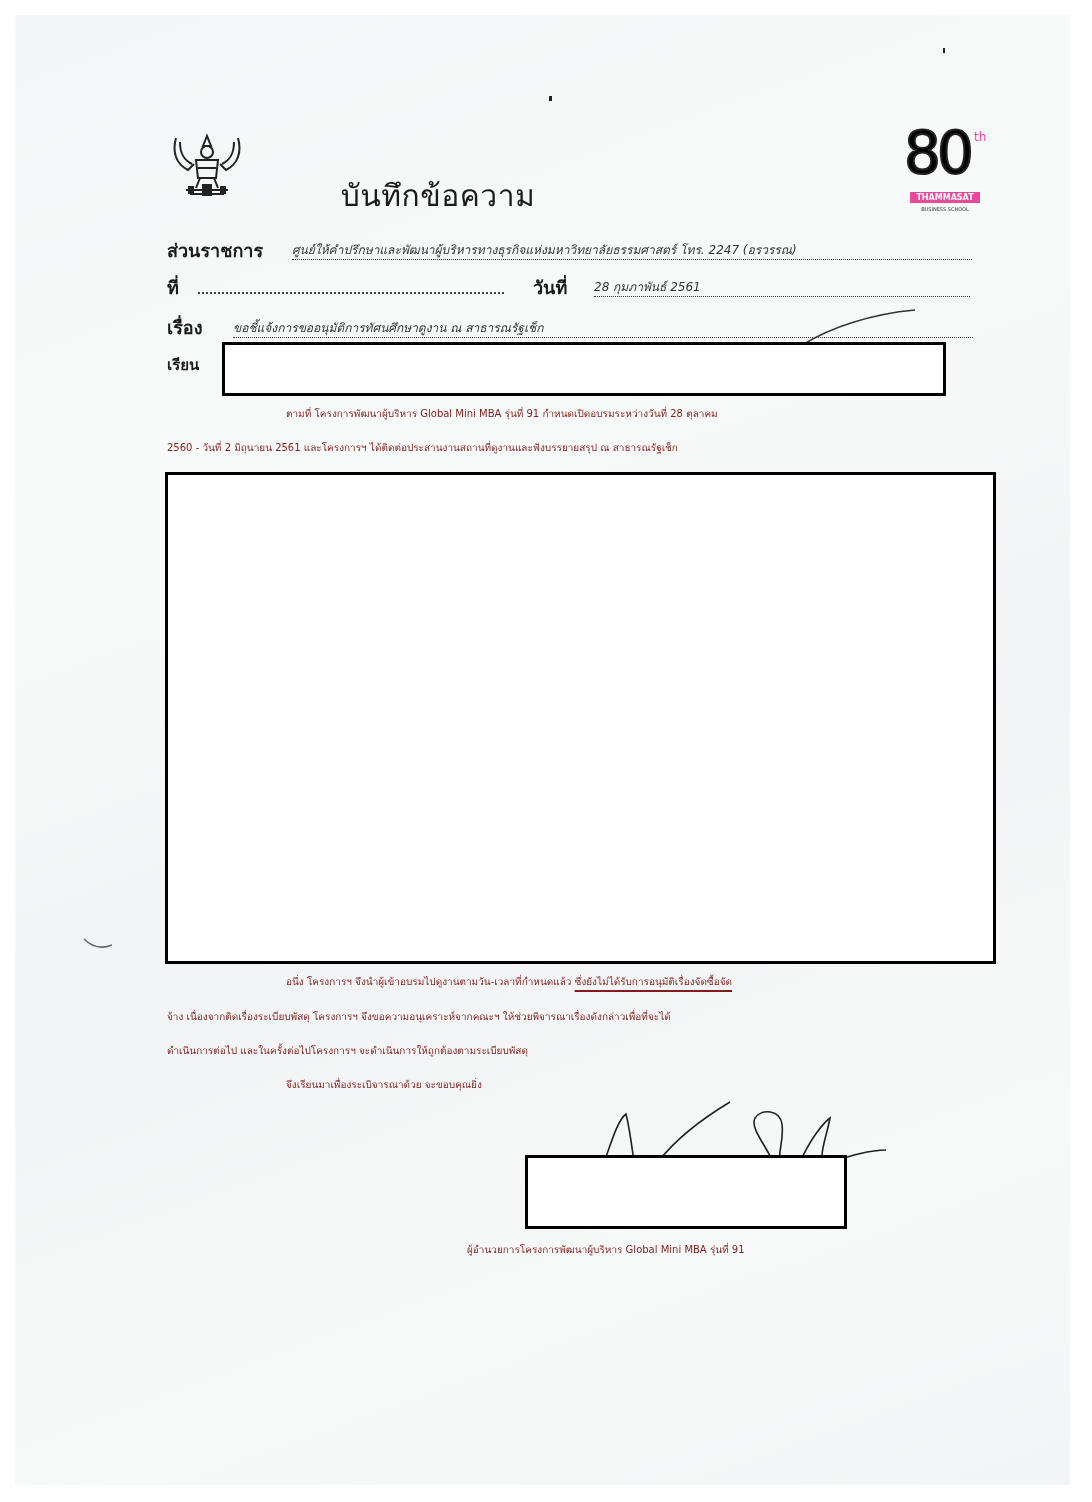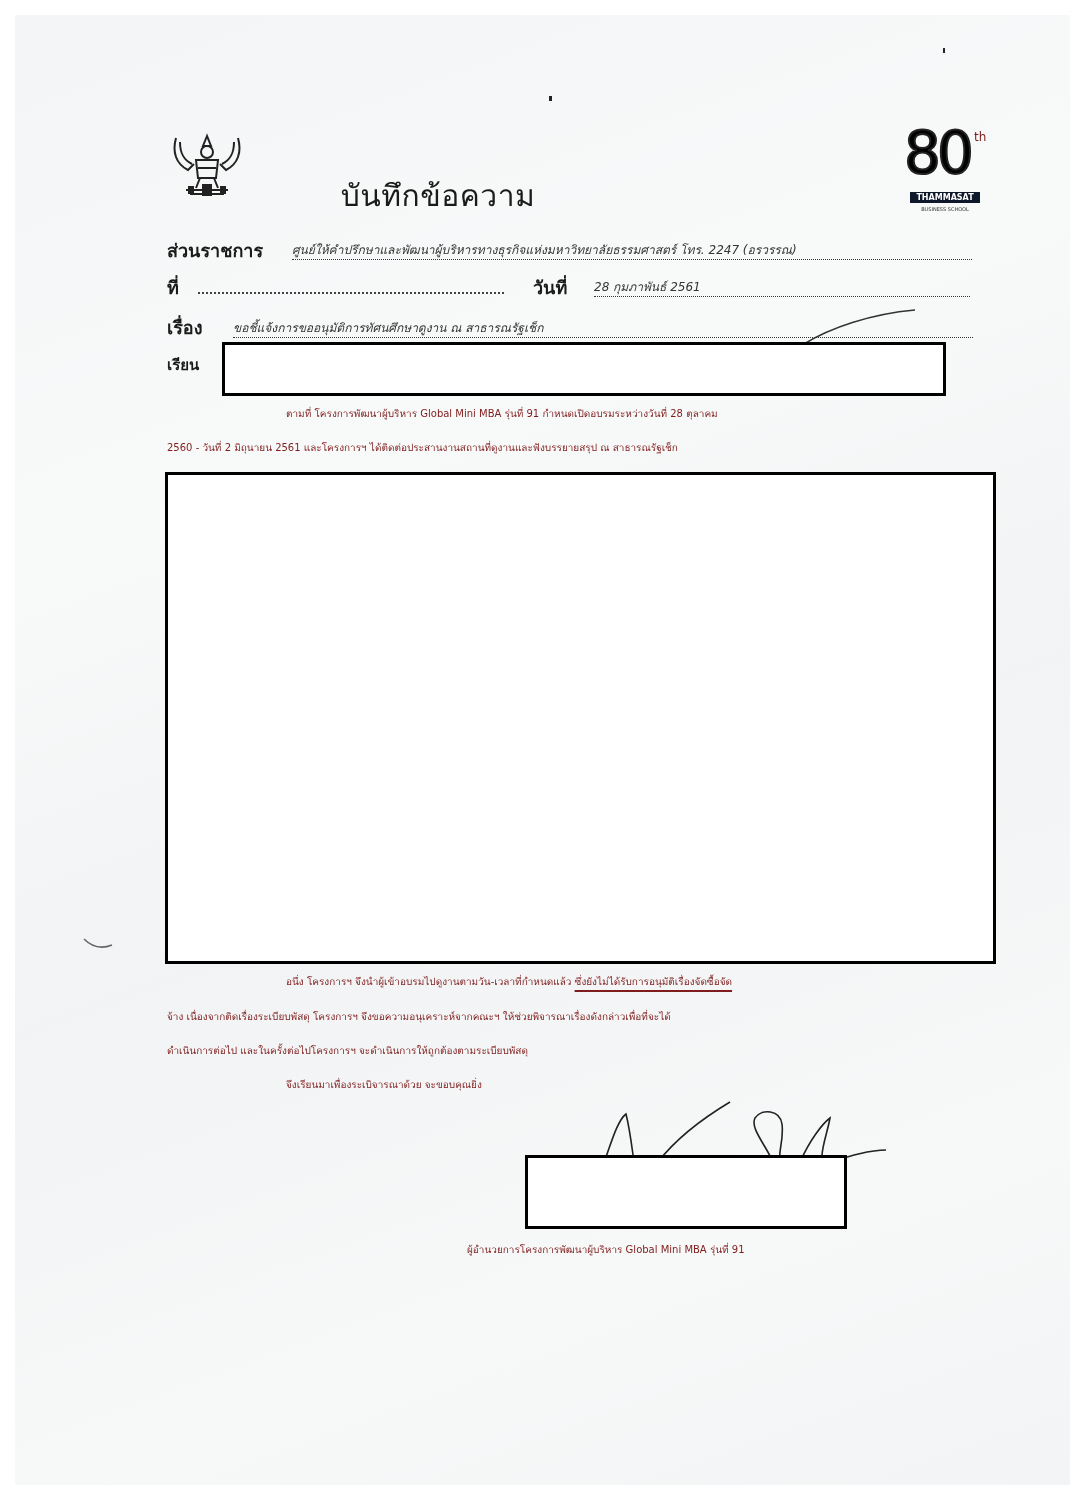--- a/index.html
+++ b/index.html
@@ -17,23 +17,23 @@
       left: 0; width: 876px; top: 172px; text-align: center;
       font-size: 30px; font-weight: normal; letter-spacing: 0.5px;
     }
     .garuda { left: 168px; top: 130px; width: 78px; height: 74px; }
     .logo80 { left: 902px; top: 130px; width: 90px; height: 88px; }
     .logo80 .num {
       position: absolute; left: 2px; top: -6px; font-size: 58px; font-weight: normal;
       color: #000000; -webkit-text-stroke: 2px #222; letter-spacing: -4px; line-height: 1;
       font-family: "DejaVu Sans", sans-serif;
     }
-    .logo80 .th { position: absolute; left: 72px; top: 0px; font-size: 12px; color: #7f1d1d; }
+    .logo80 .th { position: absolute; left: 72px; top: 0px; font-size: 12px; color: #ec4899; }
     .logo80 .bar {
-      position: absolute; left: 8px; top: 62px; width: 70px; height: 11px; background: #0f172a;
+      position: absolute; left: 8px; top: 62px; width: 70px; height: 11px; background: #ec4899;
       color: #fff; font-size: 8px; line-height: 11px; text-align: center; font-weight: bold;
     }
     .logo80 .sub { position: absolute; left: 6px; top: 76px; width: 74px; font-size: 5px; text-align: center; color: #333; }
 
     .label { font-size: 18px; font-weight: bold; }
     .fill {
       font-size: 12px; color: #333; font-style: italic;
       border-bottom: 1px dotted #333; white-space: nowrap; overflow: hidden;
     }
     .dots { border-bottom: 2px dotted #444; height: 0; }

